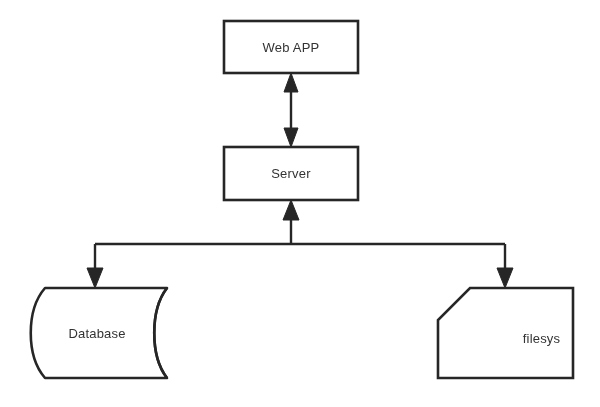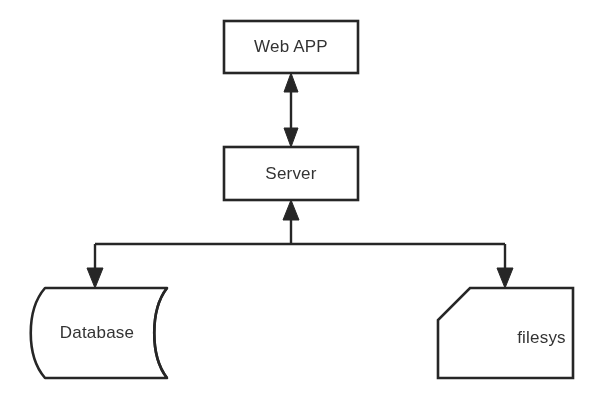--- a/index.html
+++ b/index.html
@@ -23,21 +23,21 @@
     top: 0;
     width: 600px;
     height: 407px;
   }
   .node-label {
     position: absolute;
     display: flex;
     align-items: center;
     justify-content: center;
     color: #333333;
-    font-size: 17px;
+    font-size: 13px;
     font-family: "Liberation Sans", sans-serif;
     letter-spacing: 0.2px;
     white-space: nowrap;
     pointer-events: none;
   }
   #label-webapp   { left: 224px; top: 21px;  width: 134px; height: 52px; }
   #label-server   { left: 224px; top: 147px; width: 134px; height: 53px; }
   #label-database { left: 42px;  top: 288px; width: 110px; height: 90px; }
   #label-filesys  { left: 438px; top: 298px; width: 135px; height: 80px; padding-left: 36px; }
 </style>

